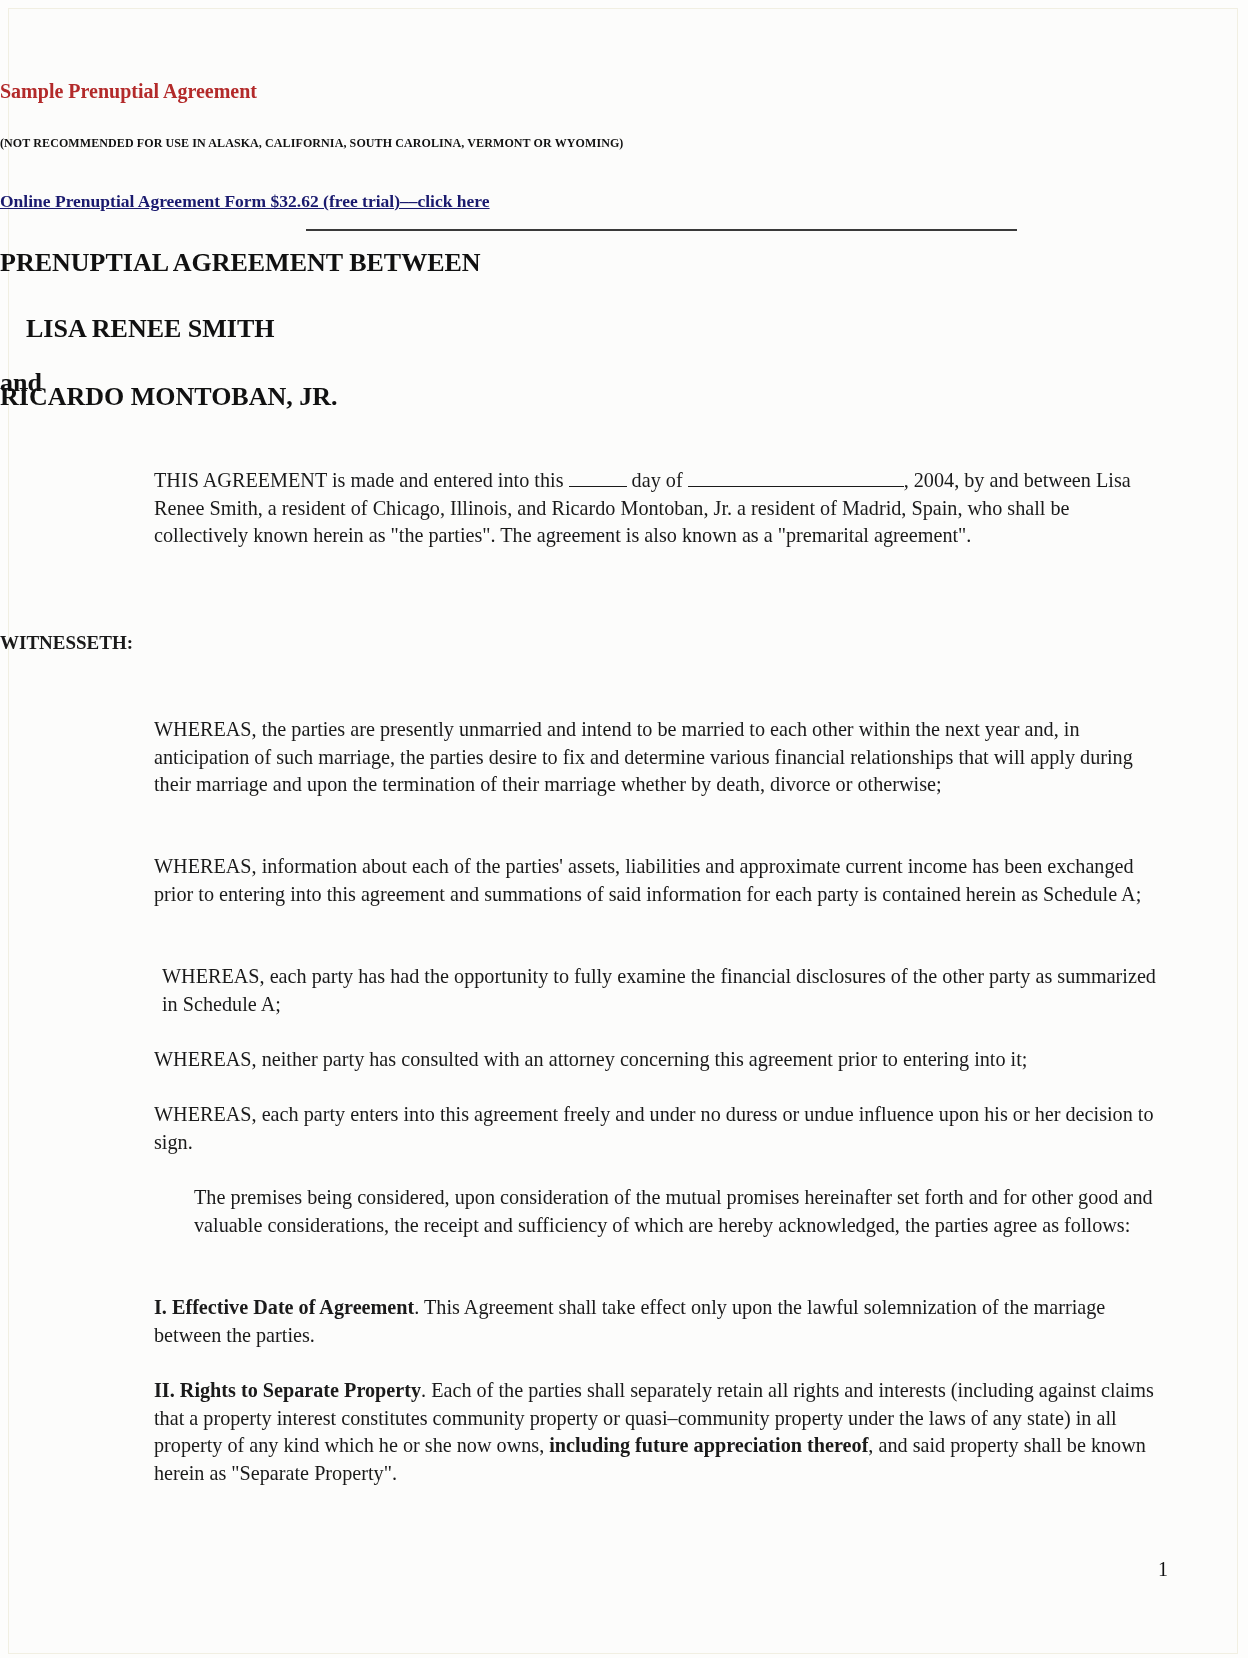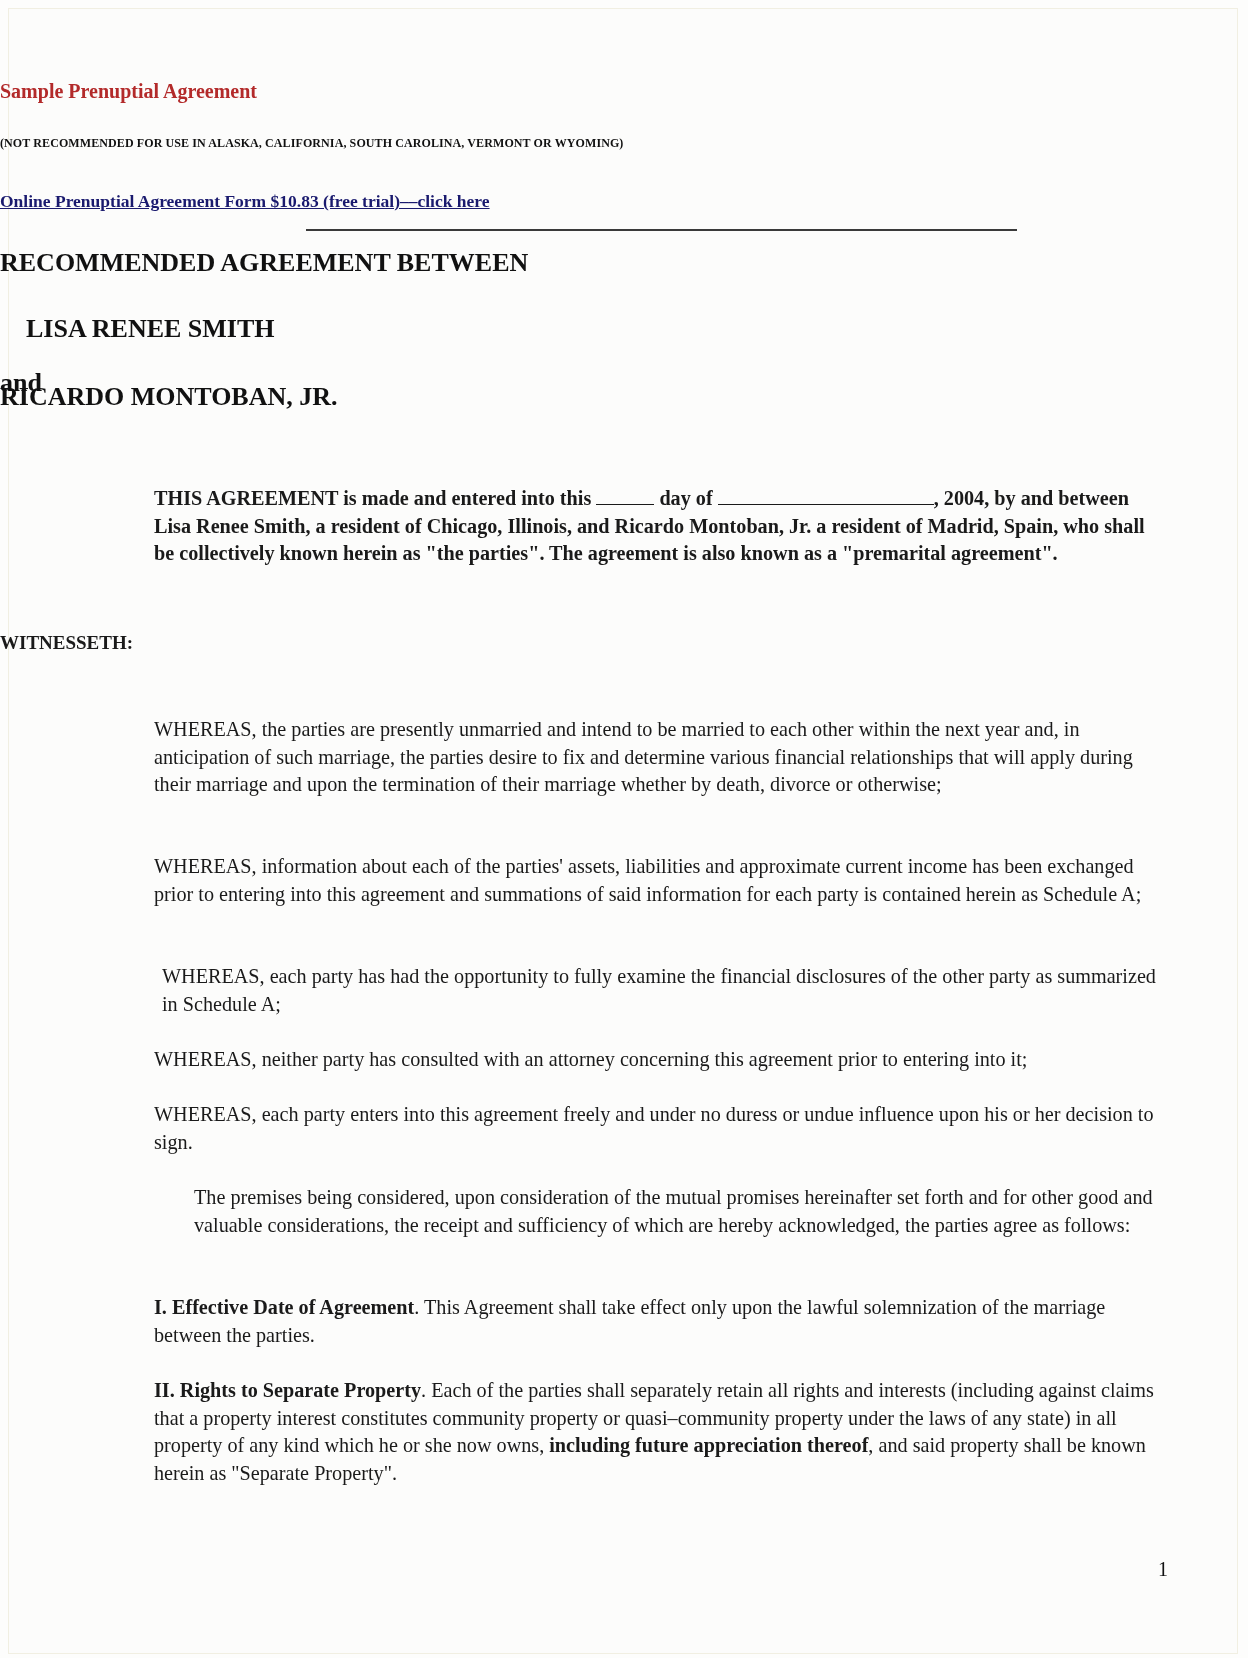--- a/index.html
+++ b/index.html
@@ -22,21 +22,21 @@
     .main-heading { top: 248px; font-size: 26px; font-weight: bold; color: #111; }
     .party { font-size: 26px; font-weight: bold; color: #111; }
     .party1 { top: 314px; margin-left: 26px; }
     .party-and { top: 368px; }
     .party2 { top: 382px; }
     .body {
       position: absolute; left: 154px; width: 1012px; font-size: 20.2px; line-height: 27.6px; color: #1a1a1a;
     }
     .body p { margin: 0; }
     .witness { top: 632px; font-size: 19px; font-weight: bold; }
-    .intro { top: 485px; font-weight: bold; }
+    .intro { top: 467px; }
     .p1 { top: 716px; }
     .p2 { top: 853px; }
     .p3 { top: 963px; margin-left: 8px; }
     .p4 { top: 1046px; }
     .p5 { top: 1101px; }
     .p6 { top: 1184px; margin-left: 40px; }
     .p7 { top: 1294px; }
     .p8 { top: 1377px; }
     .blank { display: inline-block; border-bottom: 1.5px solid #1a1a1a; height: 16px; vertical-align: baseline; }
     .blank-day { width: 58px; }
@@ -45,25 +45,25 @@
     .page-number { position: absolute; left: 1158px; top: 1558px; font-size: 20px; color: #111; }
   </style>
 </head>
 <body>
 
 <div class="page"></div>
 
 <div class="center doc-title">Sample Prenuptial Agreement</div>
 <div class="center warning">(NOT RECOMMENDED FOR USE IN ALASKA, CALIFORNIA, SOUTH CAROLINA, VERMONT OR WYOMING)</div>
 <div class="center promo">
-  <a href="#"> Online Prenuptial Agreement Form $10.83 (free trial)––click here</a>
+  <a href="#"> Online Prenuptial Agreement Form $32.62 (free trial)––click here</a>
 </div>
 <div class="rule"></div>
 
-<div class="center main-heading">RECOMMENDED AGREEMENT BETWEEN</div>
+<div class="center main-heading">PRENUPTIAL AGREEMENT BETWEEN</div>
 <div class="center party party1">LISA RENEE SMITH</div>
 <div class="center party party-and">and</div>
 <div class="center party party2">RICARDO MONTOBAN, JR.</div>
 
 <div class="body intro">
   <p><span> THIS AGREEMENT is made and entered into this </span><span class="blank blank-day"></span><span> day of </span><span class="blank blank-month"></span><span>, 2004, by and between Lisa Renee Smith, a resident of Chicago, Illinois, and Ricardo Montoban, Jr. a resident of Madrid, Spain, who shall be collectively known herein as "the parties". The agreement is also known as a "premarital agreement".</span></p>
 </div>
 
 <div class="center witness">WITNESSETH:</div>
 

